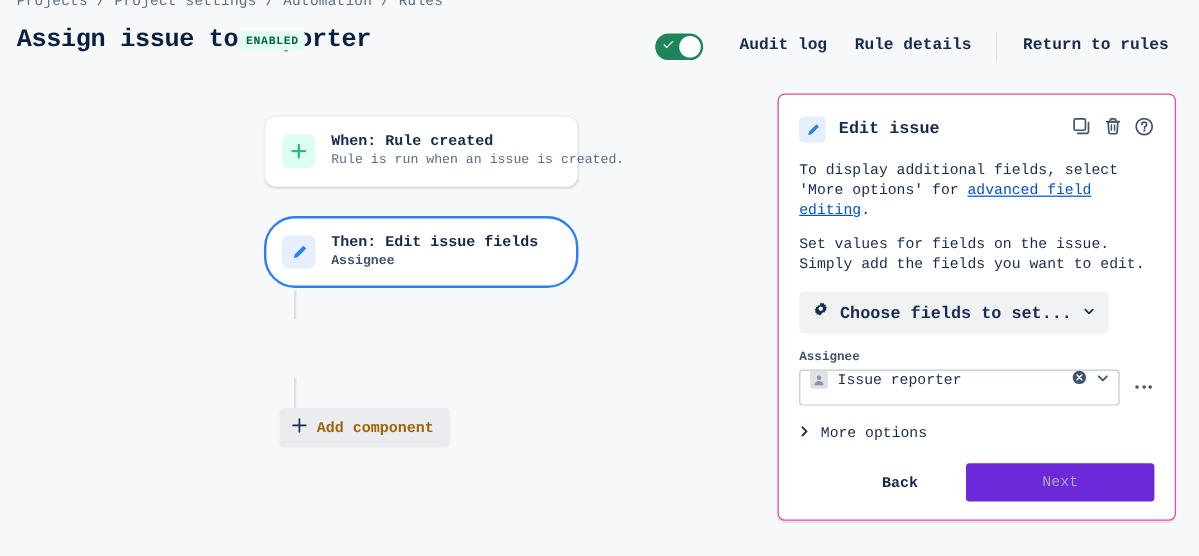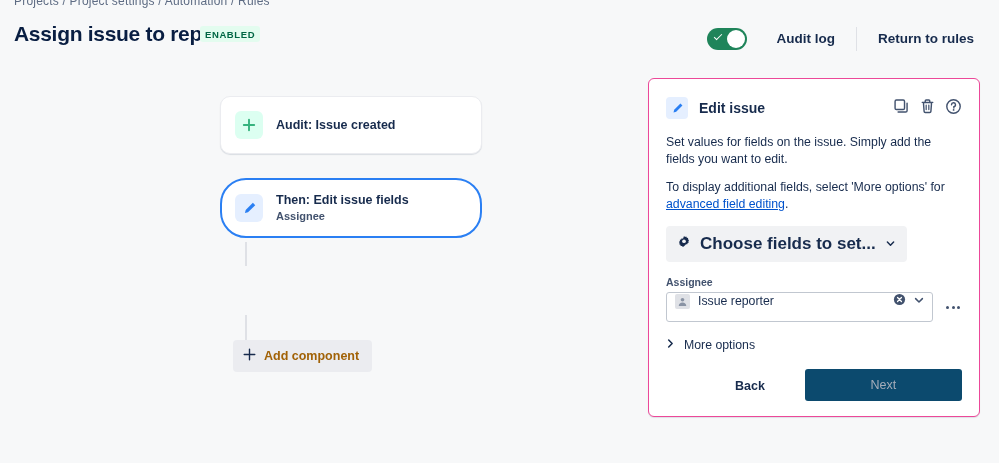--- a/index.html
+++ b/index.html
@@ -3,21 +3,21 @@
 <meta charset="utf-8">
 <style>
   * { box-sizing: border-box; margin: 0; padding: 0; }
   html, body {
     width: 999px; height: 463px;
     background: #f7f8f9;
     font-family: "Liberation Sans", sans-serif;
     color: #172b4d;
     overflow: hidden;
   }
-  #root { position: relative; width: 926px; height: 463px; }
+  #root { position: relative; width: 926px; height: 463px; font-family: Liberation Mono, monospace; }
 
   
   .crumb-sliver {
     position: absolute; left: 14px; top: -6px;
     font-size: 12px; color: #5e6c84;
     letter-spacing: .2px;
     white-space: nowrap;
     clip-path: inset(6px 0 0 0);
   }
 
@@ -136,24 +136,24 @@
   .panel-actions .act { cursor: pointer; display: block; }
 
   .p { font-size: 12.3px; line-height: 16.5px; color: #172b4d; }
   .p + .p { margin-top: 12px; }
   .link {
     color: #0052cc; text-decoration: underline; cursor: pointer;
   }
 
   .choose-btn {
     margin-top: 14px;
-    display: inline-flex; align-items: center; gap: 9px;
+    display: inline-flex; align-items: flex-end; gap: 9px;
     background: #f1f2f4; border: none; border-radius: 4px;
     padding: 8px 11px;
-    font-family: inherit; font-size: 17px; font-weight: 600; color: #172b4d;
+    font-family: inherit; font-size: 14px; font-weight: 600; color: #172b4d;
     cursor: pointer; white-space: nowrap;
   }
 
   .field-label {
     margin-top: 14px; font-size: 10.5px; font-weight: 600; color: #42526e;
     margin-bottom: 4px;
   }
   .field-row { display: flex; align-items: center; }
   .select {
     flex: 1; height: 30px;
@@ -186,21 +186,21 @@
   .footer {
     margin-top: 16px; display: flex; align-items: flex-end;
   }
   .btn-back {
     background: none; border: none; font-family: inherit;
     font-size: 12.5px; font-weight: 700; color: #172b4d;
     padding: 8px 14px; cursor: pointer; margin-left: 55px;
   }
   .btn-next {
     margin-left: 26px; flex: 1;
-    background: #0c4a6e; border: none; border-radius: 3px;
+    background: #6d28d9; border: none; border-radius: 3px;
     font-family: inherit; font-size: 12.5px; color: #a5adba;
     padding: 9px 0; text-align: center; cursor: default;
   }
 </style>
 </head>
 <body>
 
 <div id="root">
 
   <div class="crumb-sliver">Projects / Project settings / Automation / Rules</div>
@@ -208,37 +208,39 @@
   <div class="header">
     <div class="rule-title">Assign issue to reporter</div>
     <div class="badge-enabled">ENABLED</div>
 
     <div class="header-right">
       <div class="toggle">
         <div class="knob"></div>
         <div class="check"></div>
       </div>
       <button class="hbtn">Audit log</button>
+      <button class="hbtn">Rule details</button>
       <div class="hsep"></div>
       <button class="hbtn">Return to rules</button>
     </div>
   </div>
 
   <div class="flow">
     <div class="connector conn-1"></div>
     <div class="connector conn-2"></div>
 
     <div class="card">
       <div class="tile green">
         <svg width="14" height="14" viewBox="0 0 14 14" aria-hidden="true">
           <path d="M7 1.8v10.4M1.8 7h10.4" stroke="#36b37e" stroke-width="1.9" stroke-linecap="round"></path>
         </svg>
       </div>
       <div class="card-txt">
-        <div class="card-title">Audit: Issue created</div>
+        <div class="card-title">When: Rule created</div>
+        <div class="card-sub">Rule is run when an issue is created.</div>
       </div>
     </div>
 
     <div class="card selected" style="margin-top:24px">
       <div class="tile blue">
         <svg width="15" height="15" viewBox="0 0 16 16" aria-hidden="true">
           <path d="M11.6 1.9l2.5 2.5-7.7 7.7-3.3.8.8-3.3z" fill="#2a7ff3"></path>
         </svg>
       </div>
       <div class="card-txt">
@@ -285,23 +287,23 @@
         <span class="act">
           <svg width="17" height="17" viewBox="0 0 18 18" aria-hidden="true">
             <circle cx="9" cy="9" r="7.1" fill="none" stroke="#42526e" stroke-width="1.5"></circle>
             <path d="M6.9 7.1a2.1 2.1 0 1 1 2.5 2.1v1.4" fill="none" stroke="#42526e" stroke-width="1.5" stroke-linecap="round"></path>
             <circle cx="9.1" cy="12.6" r=".95" fill="#42526e"></circle>
           </svg>
         </span>
       </div>
     </div>
 
+    <p class="p"><span>To display additional fields, select 'More options' for </span><a class="link">advanced field editing</a><span>.</span></p>
+
     <p class="p">Set values for fields on the issue. Simply add the fields you want to edit.</p>
-
-    <p class="p"><span>To display additional fields, select 'More options' for </span><a class="link">advanced field editing</a><span>.</span></p>
 
     <button class="choose-btn">
       <span>
         <svg width="14" height="14" viewBox="0 0 16 16" aria-hidden="true">
           <path d="M8 1.2l1.15.95 1.45-.33.62 1.36 1.47.26-.06 1.49 1.1 1-.77 1.28.55 1.39-1.36.6-.37 1.44-1.49-.1-1.06 1.05L8 12.9l-1.23.69-1.06-1.05-1.49.1-.37-1.44-1.36-.6.55-1.39-.77-1.28 1.1-1-.06-1.49 1.47-.26.62-1.36 1.45.33z" fill="#172b4d"></path>
           <circle cx="8" cy="7.1" r="2.1" fill="#f1f2f4"></circle>
         </svg>
       </span>
       <span>Choose fields to set...</span>
       <span>

